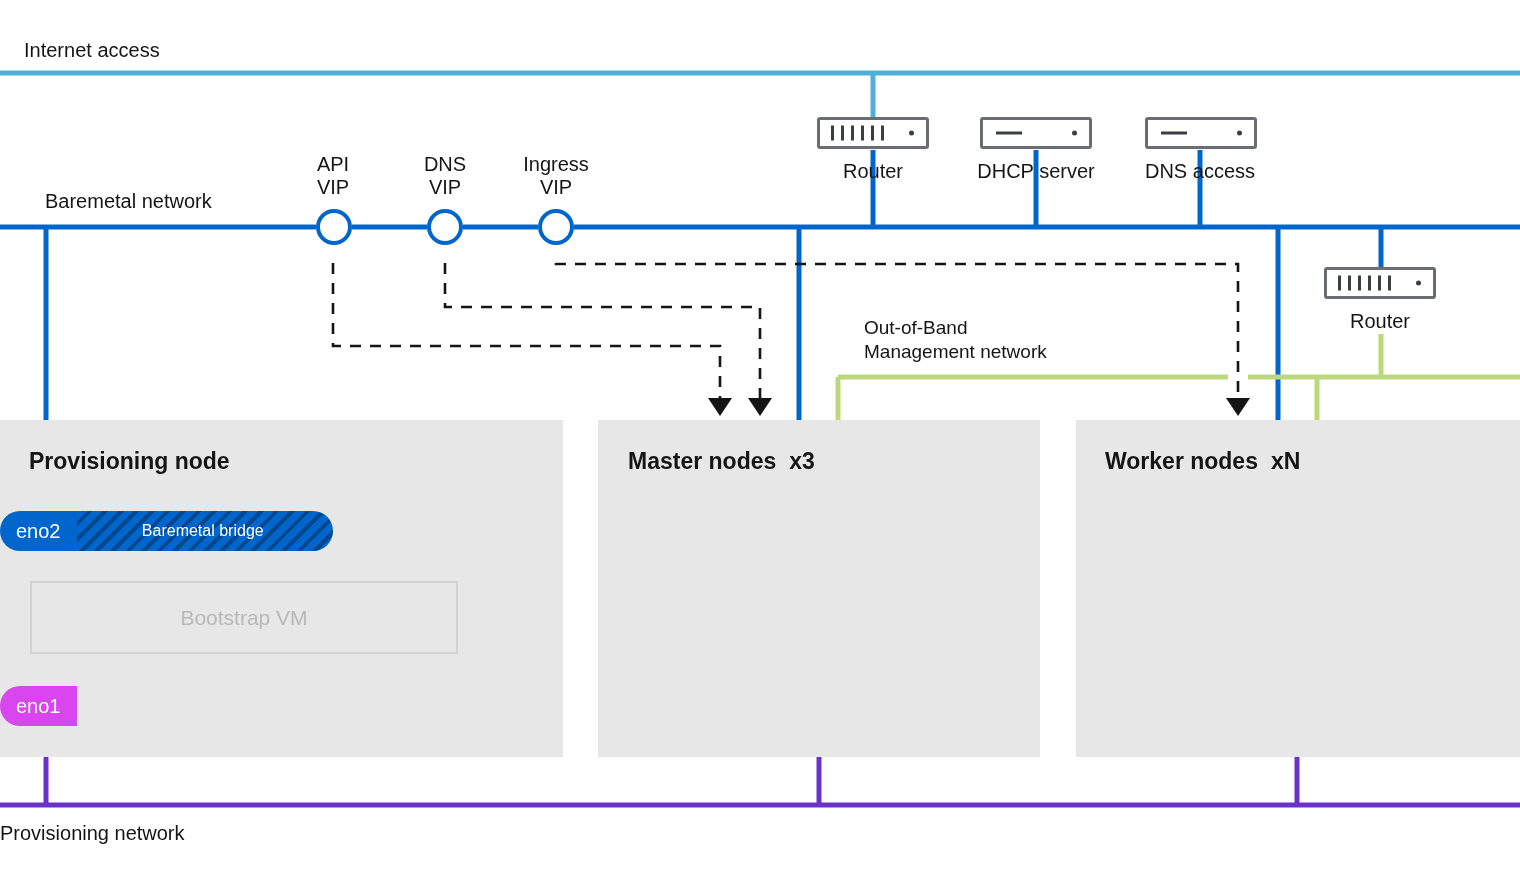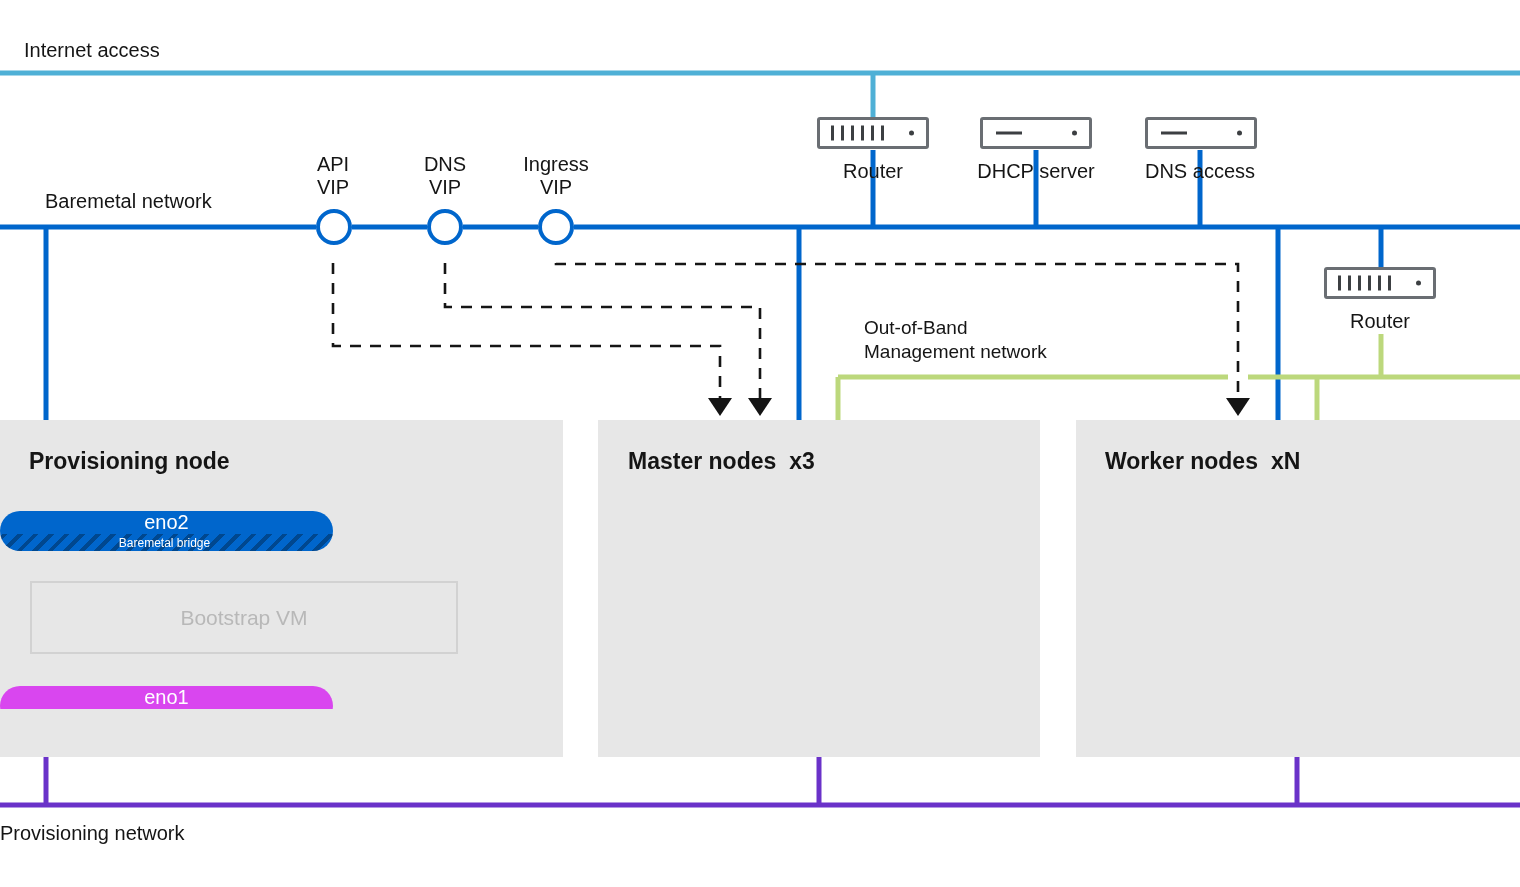--- a/index.html
+++ b/index.html
@@ -39,25 +39,25 @@
        width:26px;height:3px;background:#3c3f42;}
   .dev .dot{position:absolute;right:12px;top:50%;transform:translateY(-50%);
        width:5px;height:5px;border-radius:50%;background:#3c3f42;}
 
   
   .vip{position:absolute;width:36px;height:36px;border-radius:50%;
        border:4px solid #0066cc;background:#ffffff;box-sizing:border-box;}
 
   
   .pill{position:absolute;height:40px;border-radius:20px;overflow:hidden;
-        display:flex;align-items:stretch;flex-direction:column;}
+        display:flex;align-items:stretch;}
   .pill .nic{display:flex;align-items:center;justify-content:center;
         color:#ffffff;font-size:20px;padding:0 16px;}
   .pill .br{display:flex;align-items:center;justify-content:center;
-        color:#ffffff;font-size:12px;padding:0 18px 0 14px;flex:1;}
+        color:#ffffff;font-size:16px;padding:0 18px 0 14px;flex:1;}
   .pill.blue .nic{background:#0066cc;}
   .pill.blue .br{
       background-color:#0066cc;
       background-image:repeating-linear-gradient(-45deg,
         rgba(0,0,0,.30) 0 4px, rgba(0,0,0,0) 4px 11px);
   }
   .pill.purple .nic{background:#d946ef;}
   .pill.purple .br{
       background-color:#8a58dd;
       background-image:repeating-linear-gradient(-45deg,

